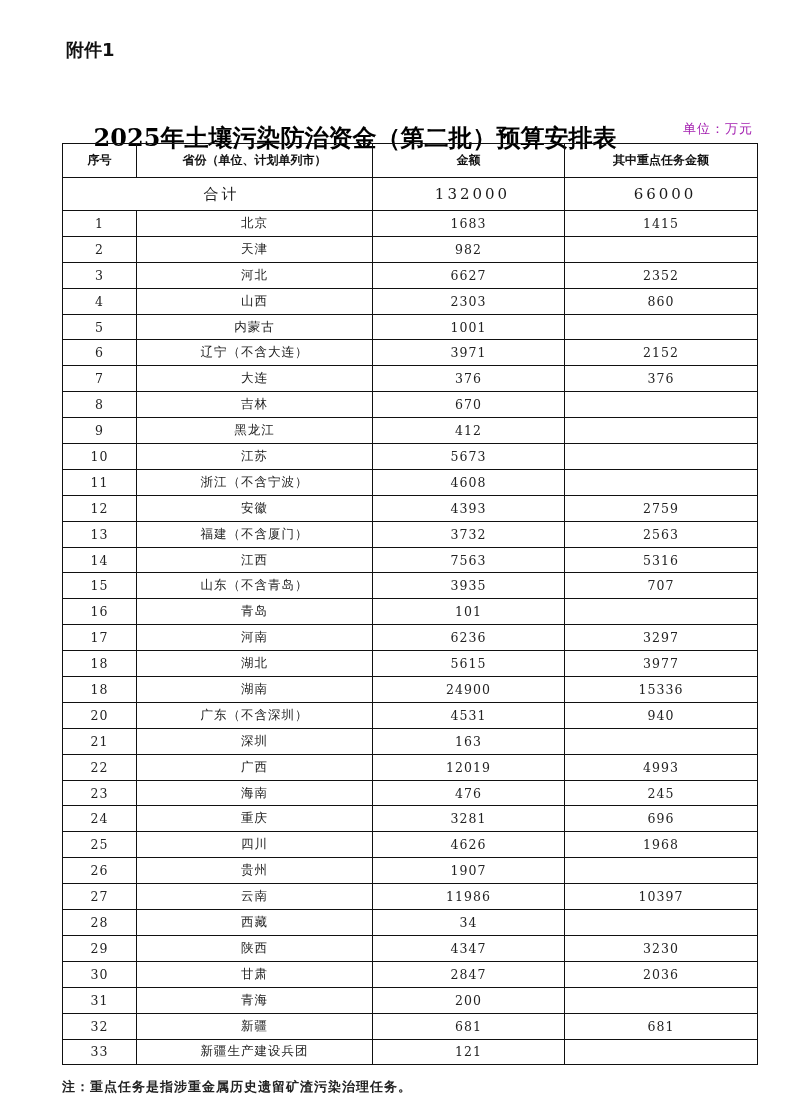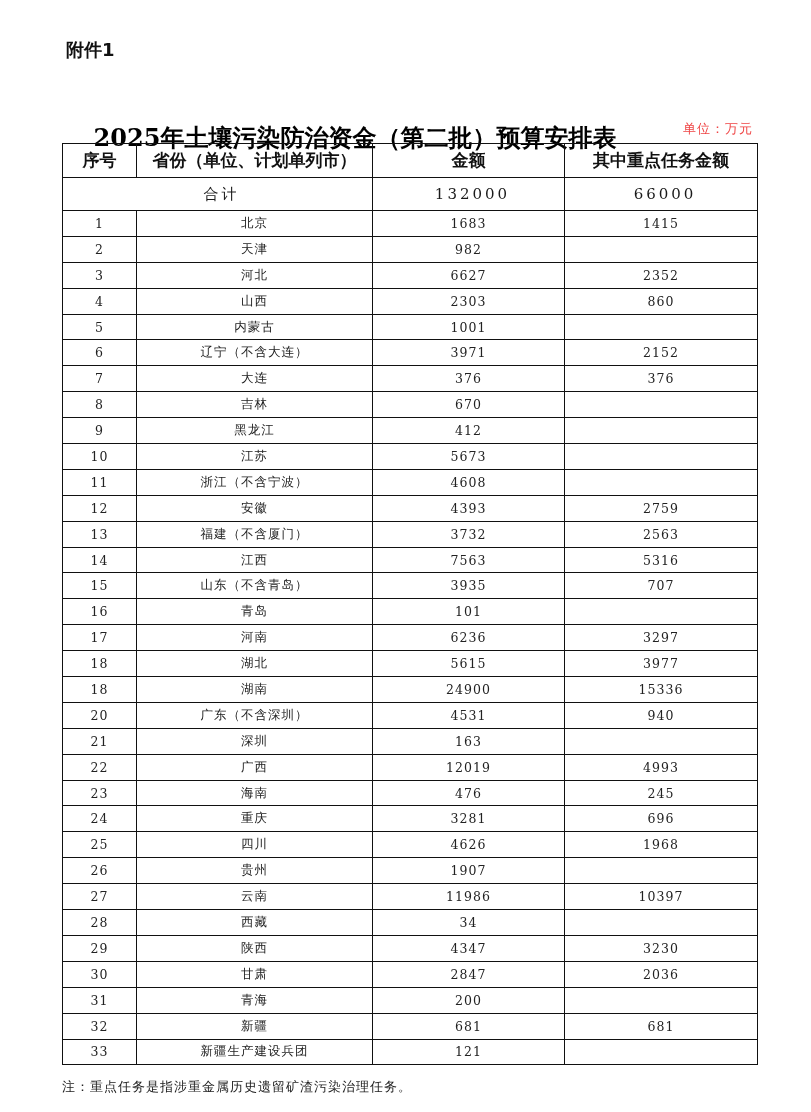--- a/index.html
+++ b/index.html
@@ -1,26 +1,26 @@
 <!DOCTYPE html>
 <html><head>
 <meta charset="utf-8">
 <style>
   html, body { margin: 0; padding: 0; background: #ffffff; }
   body { width: 811px; height: 1112px; position: relative; overflow: hidden; color: #1a1a1a; }
   .attachment { position: absolute; left: 66px; top: 38px; font-family: "DejaVu Sans", sans-serif; font-size: 18px; font-weight: bold; color: #111; }
   .title { position: absolute; left: 0; width: 710px; top: 74px; text-align: center; font-family: "DejaVu Serif", serif; font-size: 24px; font-weight: bold; color: #000000; letter-spacing: 0px; margin-top: 48px; }
-  .unit { position: absolute; right: 58px; top: 120px; font-family: "DejaVu Serif", serif; font-size: 13px; color: #ef4444; letter-spacing: 1px; }
+  .unit { position: absolute; right: 58px; top: 120px; font-family: "DejaVu Serif", serif; font-size: 13px; color: #a21caf; letter-spacing: 1px; }
   table.budget { position: absolute; left: 62px; top: 143px; width: 695px; border-collapse: collapse; table-layout: fixed; }
   table.budget td, table.budget th { border: 1.5px solid #111; text-align: center; padding: 0; overflow: hidden; white-space: nowrap; }
-  table.budget th { height: 33px; font-family: Liberation Mono, monospace; font-size: 17px; font-weight: bold; color: #111; }
+  table.budget th { height: 33px; font-family: Liberation Mono, monospace; font-size: 12px; font-weight: bold; color: #111; }
   table.budget tr.total td { height: 32px; font-family: "DejaVu Serif", serif; font-size: 15px; letter-spacing: 3px; padding-left: 8px; }
   table.budget tr.row td { height: 24.9px; font-family: "DejaVu Serif", serif; font-size: 12.5px; letter-spacing: 1px; color: #222; }
   col.c1 { width: 74px; } col.c2 { width: 236px; } col.c3 { width: 192px; } col.c4 { width: 193px; }
-  .note { position: absolute; left: 62px; top: 1078px; font-family: "DejaVu Serif", serif; font-size: 13px; letter-spacing: 1px; color: #222; }
+  .note { position: absolute; left: 62px; top: 1078px; font-family: "DejaVu Serif", serif; font-size: 13px; letter-spacing: 1px; color: #222; font-weight: bold; }
 </style>
 </head>
 <body>
 
 <div class="attachment">附件1</div>
 <div class="title">2025年土壤污染防治资金（第二批）预算安排表</div>
 <div class="unit">单位：万元</div>
 
 <table class="budget">
   <colgroup>

